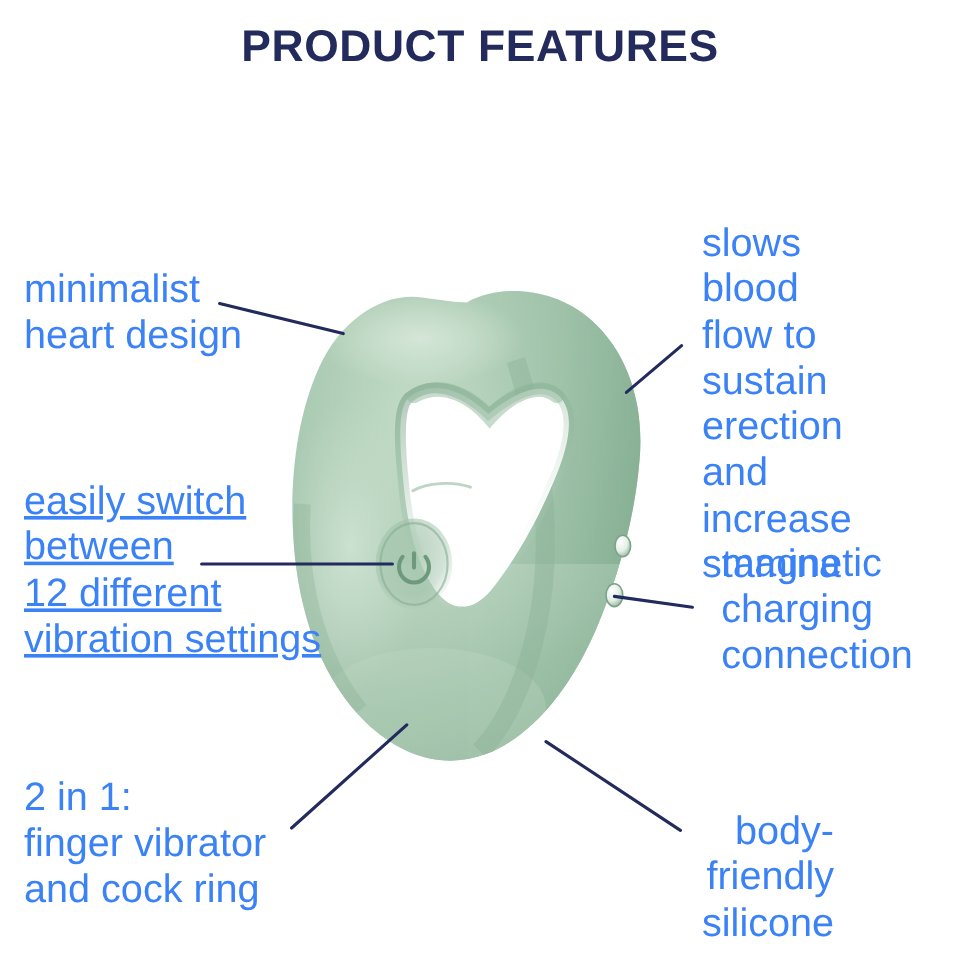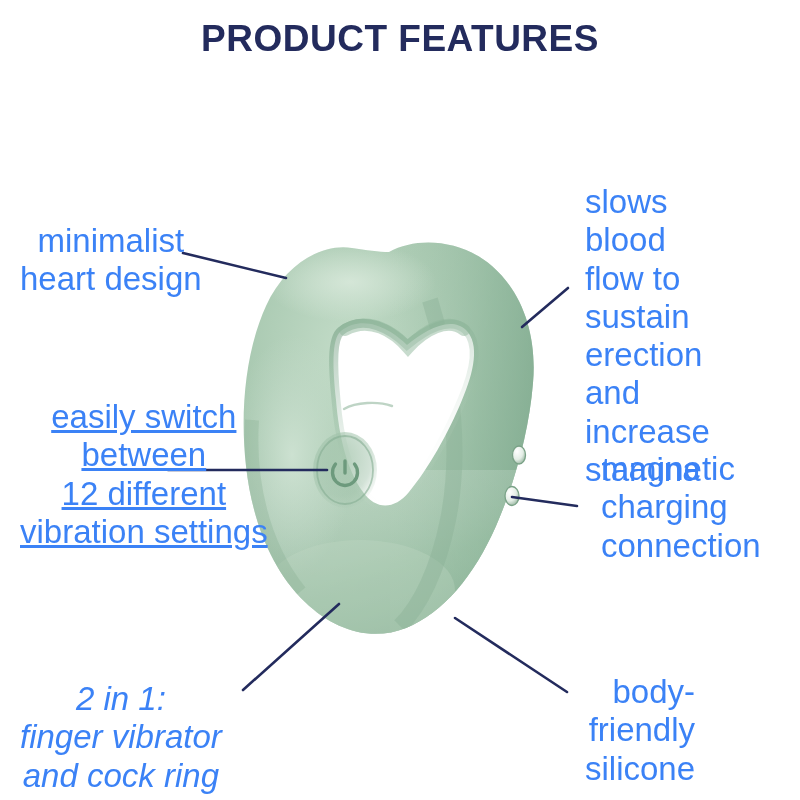--- a/index.html
+++ b/index.html
@@ -33,26 +33,26 @@
     font-family: "Liberation Sans", sans-serif;
   }
   .callout {
     position: absolute;
     color: #3b82f6;
     font-size: 33px;
     line-height: 1.16;
     font-family: "Liberation Sans", sans-serif;
     white-space: pre-line;
   }
-  .callout.left  { text-align: center; }
+  .callout.left  { text-align: left; }
   .callout.right { text-align: left; }
 
   #cl-heart-design   { left: 20px;  top: 222px; }
   #cl-easy-switch    { left: 20px;  top: 398px; text-decoration: underline; }
-  #cl-two-in-one     { left: 20px;  top: 680px; font-style: italic; }
+  #cl-two-in-one     { left: 20px;  top: 645px; }
   #cl-slows-blood    { left: 585px; top: 183px; }
   #cl-magnetic       { left: 601px; top: 450px; }
   #cl-body-friendly  { left: 585px; top: 673px; text-align: right; }
 
   svg#artwork {
     position: absolute;
     left: 0;
     top: 0;
     width: 800px;
     height: 800px;

